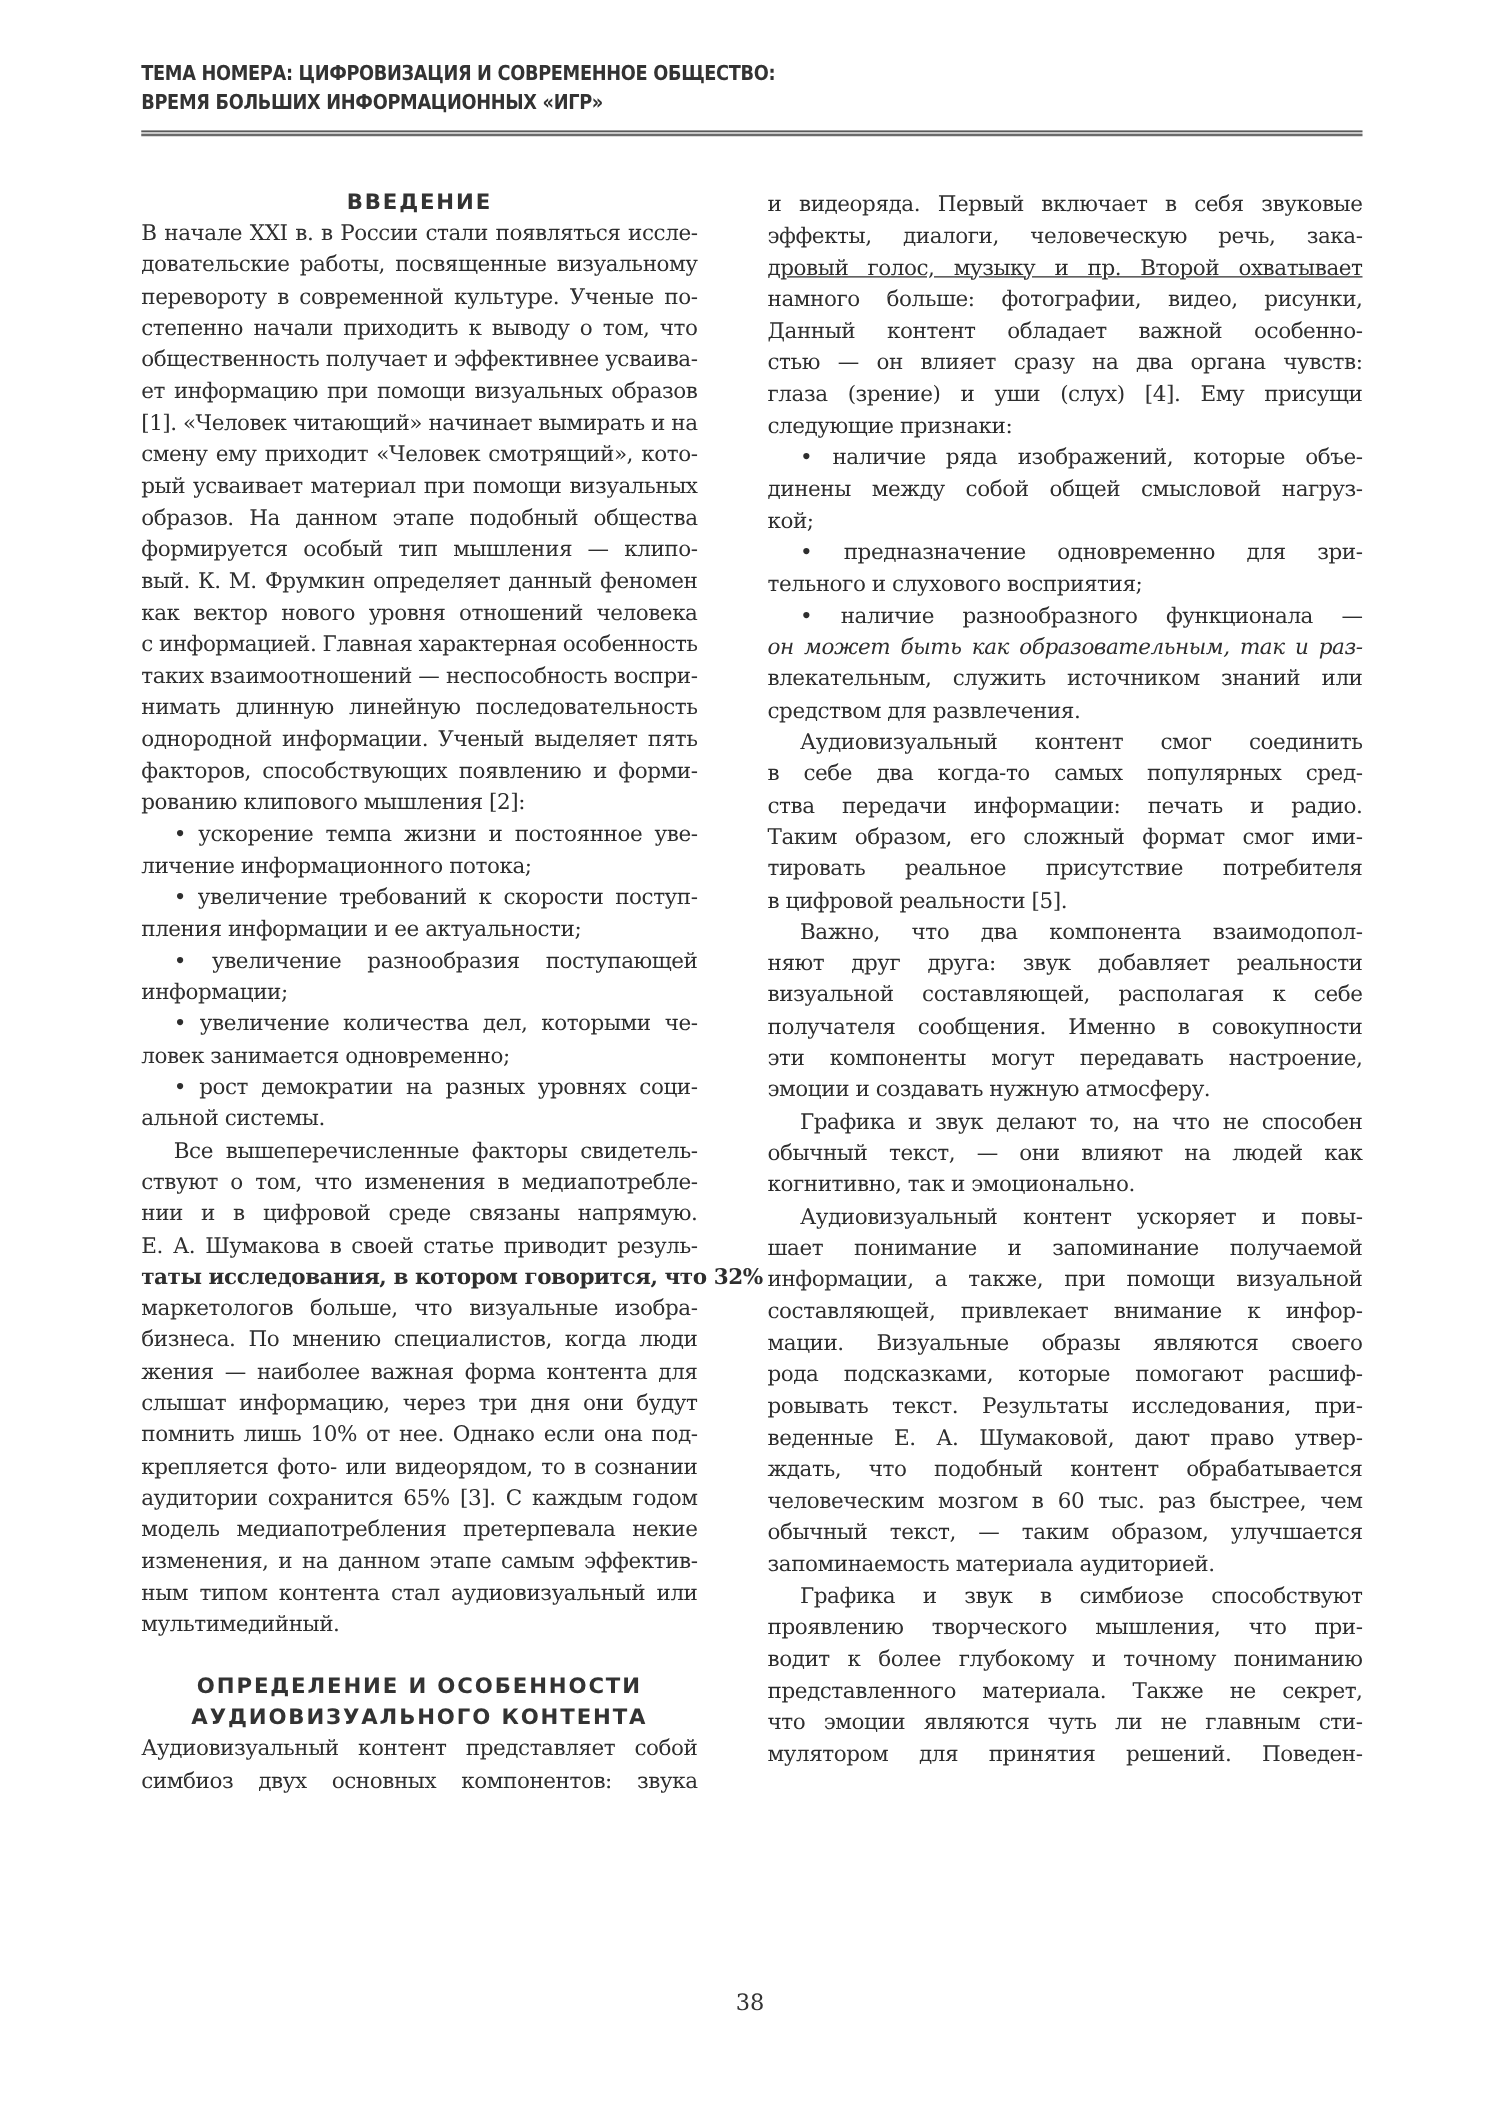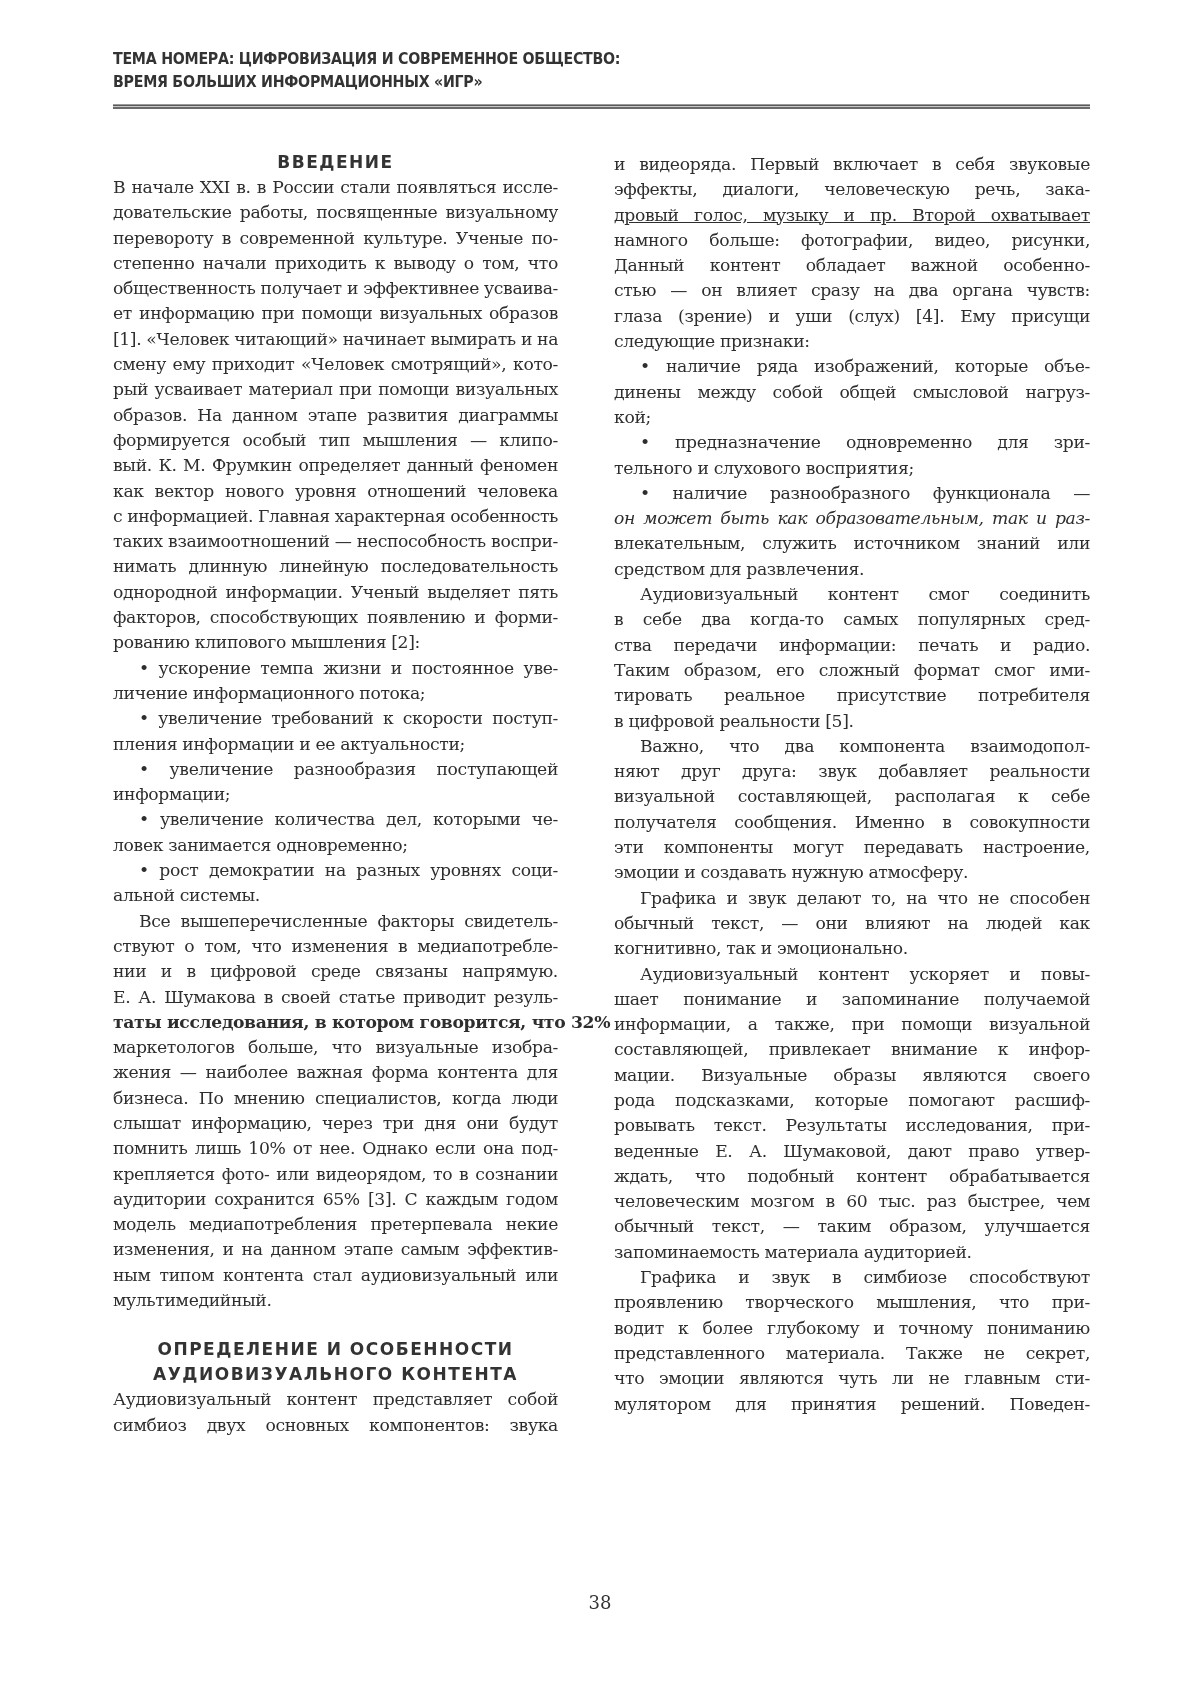--- a/index.html
+++ b/index.html
@@ -93,21 +93,21 @@
   <span class="heading h1">ВВЕДЕНИЕ</span>
   <span class="line" style="display: block; width: auto;">В начале XXI в. в России стали появляться иссле-</span>
   <span class="line" style="display: block; width: auto;">довательские работы, посвященные визуальному</span>
   <span class="line" style="display: block; width: auto;">перевороту в современной культуре. Ученые по-</span>
   <span class="line" style="display: block; width: auto;">степенно начали приходить к выводу о том, что</span>
   <span class="line" style="display: block; width: auto; letter-spacing: -0.371739px;">общественность получает и эффективнее усваива-</span>
   <span class="line" style="display: block; width: auto;">ет информацию при помощи визуальных образов</span>
   <span class="line" style="display: block; width: auto; letter-spacing: -0.393478px;">[1]. «Человек читающий» начинает вымирать и на</span>
   <span class="line" style="display: block; width: auto;">смену ему приходит «Человек смотрящий», кото-</span>
   <span class="line" style="display: block; width: auto;">рый усваивает материал при помощи визуальных</span>
-  <span class="line" style="display: block; width: auto;">образов. На данном этапе развития диаграммы</span>
+  <span class="line" style="display: block; width: auto;">образов. На данном этапе подобный общества</span>
   <span class="line" style="display: block; width: auto;">формируется особый тип мышления — клипо-</span>
   <span class="line" style="display: block; width: auto;">вый. К. М. Фрумкин определяет данный феномен</span>
   <span class="line" style="display: block; width: auto;">как вектор нового уровня отношений человека</span>
   <span class="line" style="display: block; width: auto; letter-spacing: -0.436957px;">с информацией. Главная характерная особенность</span>
   <span class="line" style="display: block; width: auto;">таких взаимоотношений — неспособность воспри-</span>
   <span class="line" style="display: block; width: auto;">нимать длинную линейную последовательность</span>
   <span class="line" style="display: block; width: auto;">однородной информации. Ученый выделяет пять</span>
   <span class="line" style="display: block; width: auto;">факторов, способствующих появлению и форми-</span>
   <span class="line last" style="display: block; width: auto;">рованию клипового мышления [2]:</span>
   <span class="line indent" style="display: block; width: auto;">• ускорение темпа жизни и постоянное уве-</span>
@@ -119,22 +119,22 @@
   <span class="line indent" style="display: block; width: auto;">• увеличение количества дел, которыми че-</span>
   <span class="line last" style="display: block; width: auto;">ловек занимается одновременно;</span>
   <span class="line indent" style="display: block; width: auto;">• рост демократии на разных уровнях соци-</span>
   <span class="line last" style="display: block; width: auto;">альной системы.</span>
   <span class="line indent" style="display: block; width: auto;">Все вышеперечисленные факторы свидетель-</span>
   <span class="line" style="display: block; width: auto;">ствуют о том, что изменения в медиапотребле-</span>
   <span class="line" style="display: block; width: auto;">нии и в цифровой среде связаны напрямую.</span>
   <span class="line" style="display: block; width: auto;">Е. А. Шумакова в своей статье приводит резуль-</span>
   <span class="line" style="display: block; width: auto; font-weight: bold;">таты исследования, в котором говорится, что 32%</span>
   <span class="line" style="display: block; width: auto;">маркетологов больше, что визуальные изобра-</span>
+  <span class="line" style="display: block; width: auto;">бизнеса. По мнению специалистов, когда люди</span>
   <span class="line" style="display: block; width: auto;">жения — наиболее важная форма контента для</span>
-  <span class="line" style="display: block; width: auto;">бизнеса. По мнению специалистов, когда люди</span>
   <span class="line" style="display: block; width: auto;">слышат информацию, через три дня они будут</span>
   <span class="line" style="display: block; width: auto;">помнить лишь 10% от нее. Однако если она под-</span>
   <span class="line" style="display: block; width: auto;">крепляется фото- или видеорядом, то в сознании</span>
   <span class="line" style="display: block; width: auto;">аудитории сохранится 65% [3]. С каждым годом</span>
   <span class="line" style="display: block; width: auto;">модель медиапотребления претерпевала некие</span>
   <span class="line" style="display: block; width: auto;">изменения, и на данном этапе самым эффектив-</span>
   <span class="line" style="display: block; width: auto;">ным типом контента стал аудиовизуальный или</span>
   <span class="line last" style="display: block; width: auto;">мультимедийный.</span>
   <span class="heading h2">ОПРЕДЕЛЕНИЕ И ОСОБЕННОСТИ</span>
   <span class="heading">АУДИОВИЗУАЛЬНОГО КОНТЕНТА</span>

